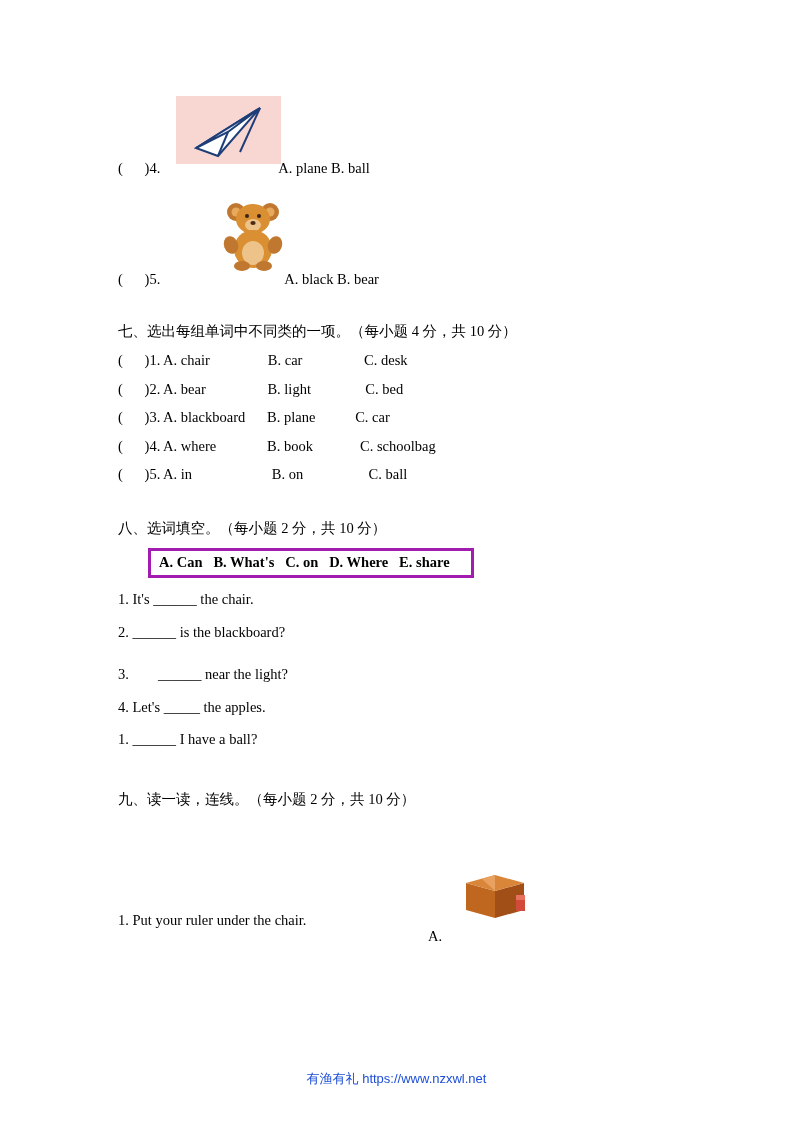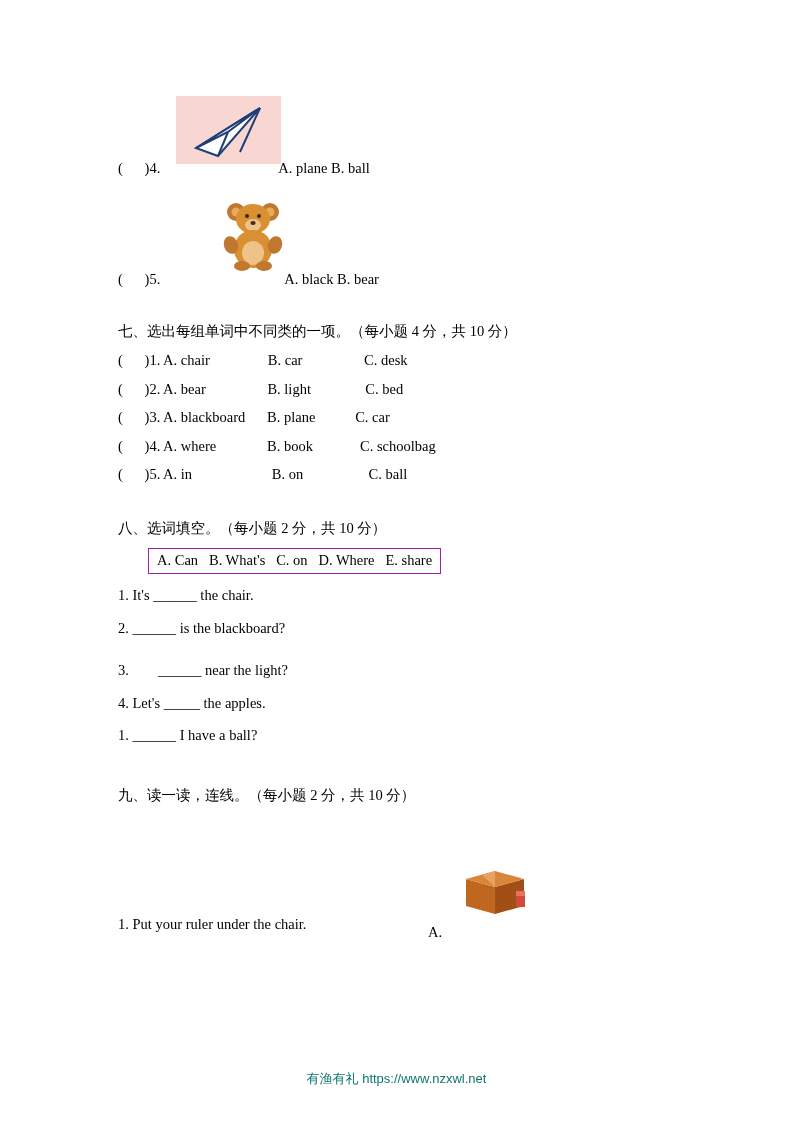--- a/index.html
+++ b/index.html
@@ -54,37 +54,38 @@
     top: 96px;
     width: 105px;
     height: 68px;
     background: #f8d7d2;
   }
   .img-plane-square svg { display: block; }
 
   
   .word-bank {
     display: inline-block;
-    border: 1px solid #a21caf;
-    padding: 3px 8px 4px 8px;
+    border: 3px solid #a21caf;
+    padding: 3px 21px 4px 8px;
     font-size: 14.5px;
     white-space: pre;
     margin-left: 30px;
+    font-weight: bold;
   }
 
   
   .match-wrap { position: relative; }
   .match-row {
     position: relative;
     height: 88px;
   }
   .match-text {
     position: absolute;
     left: 0;
-    bottom: 8px;
+    bottom: 16px;
     font-size: 14.5px;
     white-space: pre;
   }
   .match-letter {
     position: absolute;
     left: 310px;
     bottom: 0;
     font-size: 14.5px;
   }
   .match-img {
@@ -94,21 +95,21 @@
   }
 
   
   .footer {
     position: absolute;
     left: 0;
     right: 0;
     top: 1070px;
     text-align: center;
     font-size: 13px;
-    color: #0f766e;
+    color: #1d4ed8;
     font-family: "Liberation Sans", sans-serif;
   }
 
   .sp-18 { height: 18px; }
   .sp-10 { height: 10px; }
   .sp-34 { height: 34px; }
 </style>
 </head>
 <body>
 

